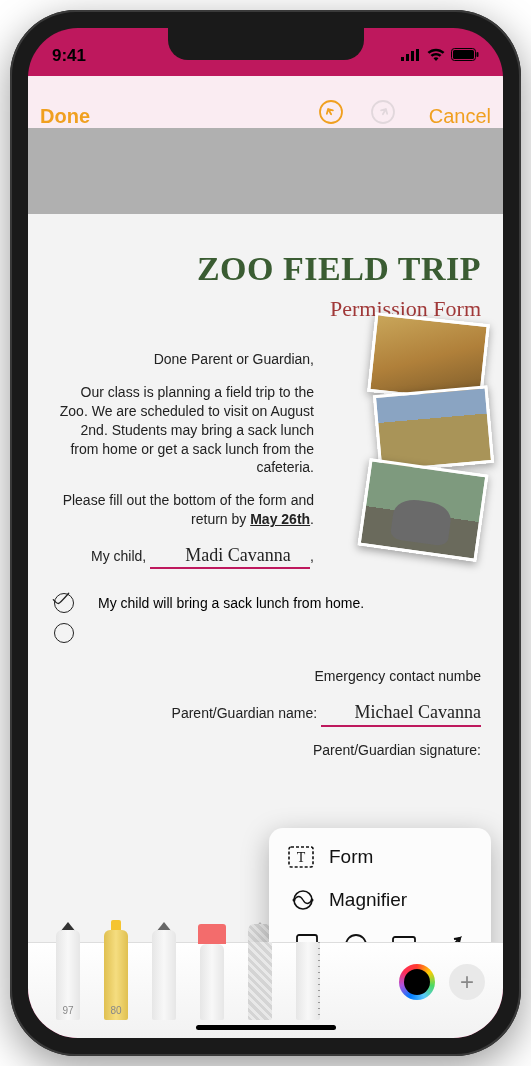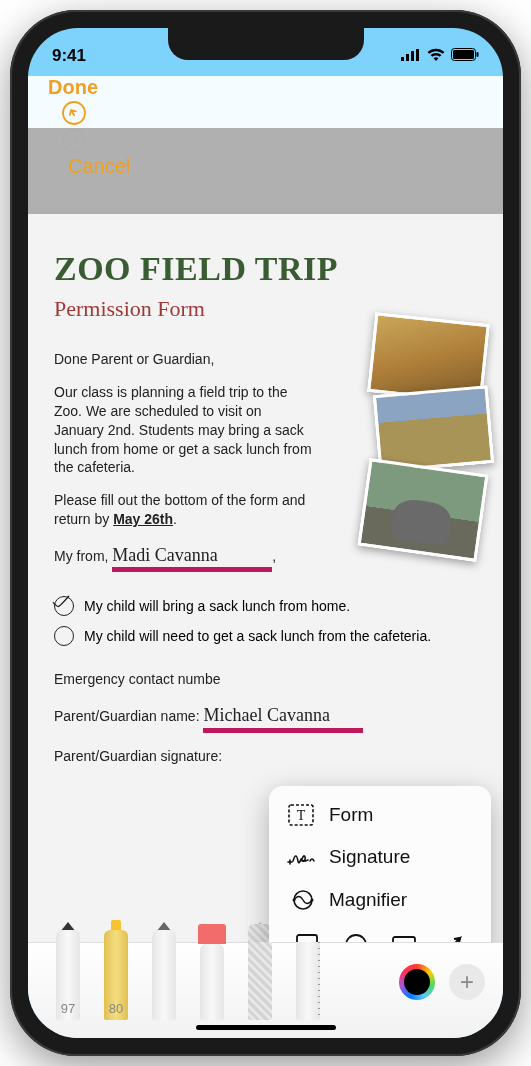--- a/index.html
+++ b/index.html
@@ -15,21 +15,21 @@
     height: 1046px;
     background: #1a1a1a;
     border-radius: 66px;
     padding: 18px;
     position: relative;
     box-shadow: 0 0 0 2px #3a3a3a inset, 0 12px 40px rgba(0,0,0,0.4);
   }
   .screen {
     width: 100%;
     height: 100%;
-    background: #7dd3fc;
+    background: #be185d;
     border-radius: 50px;
     overflow: hidden;
     position: relative;
   }
   .notch {
     position: absolute;
     top: 0;
     left: 50%;
     transform: translateX(-50%);
     width: 196px;
@@ -50,25 +50,24 @@
     font-weight: 600;
     font-size: 17px;
     color: #000;
   }
   .status-right { display: flex; align-items: center; gap: 6px; }
   .nav-bar {
     position: absolute;
     top: 48px; left: 0; right: 0;
     height: 52px;
     display: flex;
-    align-items: flex-start;
-    padding: 0 20px;
+    align-items: flex-end;
+    padding: 0 12px;
     z-index: 30;
     background: rgba(255,255,255,0.92);
-    flex-direction: column;
   }
   .nav-bar .spacer { flex: 1; }
   .nav-btn { color: #f0a020; font-size: 20px; }
   .nav-btn.done { font-weight: 600; }
   .nav-icon {
     width: 32px; height: 32px;
     display: flex; align-items: center; justify-content: center;
     margin: 0 10px;
   }
   .nav-icon svg { display: block; }
@@ -76,41 +75,42 @@
     position: absolute;
     top: 100px; left:0; right:0; bottom: 96px;
     background: #b0b0b0;
     overflow: hidden;
   }
   .page {
     position: absolute;
     top: 86px; left:0; right:0;
     bottom: -40px;
     background: #f3f3f3;
-    padding: 36px 42px 40px 26px;
+    padding: 36px 22px 40px 26px;
+    text-align: right;
   }
   .page h1 {
     font-family: Georgia, serif;
     font-size: 34px;
     font-weight: 800;
     color: #3a5c32;
     letter-spacing: 0.5px;
   }
   .page .subtitle {
     font-family: Georgia, serif;
     font-size: 22px;
     color: #a03838;
     margin-top: 8px;
     margin-bottom: 28px;
   }
   .page p { font-size: 14px; color: #222; line-height: 1.35; margin-bottom: 14px; }
   .page .narrow { max-width: 260px; }
-  .underline-wrap { border-bottom: 5px solid #be185d; display:inline-block; min-width:160px;}
+  .underline-wrap { border-bottom: 2px solid #be185d; display:inline-block; min-width:160px;}
   .handwritten { font-family: "Comic Sans MS", cursive; font-size: 18px; }
-  .option-row { display: flex; align-items: center; gap: 10px; margin-bottom: 10px; font-size: 14px;}
+  .option-row { display: flex; align-items: center; gap: 24px; margin-bottom: 10px; font-size: 14px;}
   .radio { width: 20px; height: 20px; border: 1.8px solid #222; border-radius: 50%; display:flex; align-items:center; justify-content:center; flex:none;}
   .check svg { display:block; }
   .photos { position: absolute; right: 12px; top: 104px; width: 150px; height: 280px; }
   .photo { position:absolute; background:#ddd; border:3px solid #fff; box-shadow: 0 3px 8px rgba(0,0,0,0.35); }
   .photo.p1 { width:115px; height:80px; top:0; right:5px; transform:rotate(6deg); background:linear-gradient(160deg,#c9a65a 0%,#b0803a 50%,#7a5a2a 100%); }
   .photo.p2 { width:115px; height:78px; top:72px; right:0; transform:rotate(-5deg); background:linear-gradient(#8aa4c2 0 35%,#a99458 35% 100%); }
   .photo.p3 { width:120px; height:88px; top:148px; right:8px; transform:rotate(8deg); background:linear-gradient(#7e9a7e 0 55%,#6a6a5c 55% 100%); }
   .photo.p3::after{content:"";position:absolute;left:28px;bottom:8px;width:58px;height:42px;background:#6a6a6a;border-radius:40% 40% 20% 20%;}
   .popup {
     position: absolute;
@@ -164,21 +164,21 @@
     border-radius: 6px 6px 2px 2px;
   }
   .tool-tip{
     position:absolute; left:50%; transform:translateX(-50%);
     top:-2px;
     width:0;height:0;
     border-left:8px solid transparent;
     border-right:8px solid transparent;
     border-bottom:10px solid #333;
   }
-  .tool-num{position:absolute;bottom:4px;left:0;right:0;text-align:center;font-size:13px;color:#888;}
+  .tool-num{position:absolute;bottom:4px;left:0;right:0;text-align:center;font-size:10px;color:#888;}
   .tool.highlighter .tool-tip{border-bottom-color:#f5c430;width:10px;height:10px;border:none;background:#f5c430;border-radius:2px 2px 0 0;top:-4px;}
   .tool.pencil .tool-tip{border-bottom-color:#666;}
   .tool.eraser .tool-body{top:20px;}
   .tool.eraser::before{content:"";position:absolute;left:8px;right:8px;top:0;height:20px;background:#f36c6c;border-radius:3px 3px 0 0;}
   .tool.knife .tool-body{background:repeating-linear-gradient(45deg,#d4d4d4 0 3px,#e8e8e8 3px 6px);top:0;}
   .tool.knife .tool-tip{border-bottom-color:#bbb;}
   .tool.ruler .tool-body{top:0;background:linear-gradient(90deg,#e6e6e6,#f8f8f8,#e6e6e6);}
   .tool.ruler::after{content:"";position:absolute;top:0;bottom:0;right:10px;width:2px;background:repeating-linear-gradient(#999 0 1px,transparent 1px 6px);}
   .tray-spacer{flex:1;}
   .color-btn{
@@ -248,42 +248,41 @@
       </span>
       <span class="nav-btn" style="margin-left:20px">Cancel</span>
     </div>
 
     <div class="content-area">
       <div class="page">
         <h1>ZOO FIELD TRIP</h1>
         <div class="subtitle">Permission Form</div>
 
         <p class="narrow">Done Parent or Guardian,</p>
-        <p class="narrow">Our class is planning a field trip to the Zoo. We are scheduled to visit on January 2nd. Students may bring a sack lunch from home or get a sack lunch from the cafeteria.</p>
+        <p class="narrow">Our class is planning a field trip to the Zoo. We are scheduled to visit on August 2nd. Students may bring a sack lunch from home or get a sack lunch from the cafeteria.</p>
         <p class="narrow">
           <span>Please fill out the bottom of the form and return by </span><b style="text-decoration:underline">May 26th</b><span>.</span>
         </p>
         <p class="narrow">
-          <span>My from, </span>
+          <span>My child, </span>
           <span class="underline-wrap"><span class="handwritten">Madi Cavanna</span>&nbsp;&nbsp;&nbsp;&nbsp;&nbsp;</span>,<br>
         </p>
 
         <div style="height:10px"></div>
 
         <div class="option-row">
           <span class="radio check">
             <svg width="28" height="22" viewBox="0 0 28 22" style="position:relative;left:-3px;top:-4px">
                 <path d="M2 12 Q 7 18 10 18 Q 12 18 26 2" stroke="#222" stroke-width="2" fill="none" stroke-linecap="round"></path>
               </svg>
           </span>
           <span>My child will bring a sack lunch from home.</span>
         </div>
         <div class="option-row">
           <span class="radio"></span>
-          <span>My child will need to get a sack lunch from the cafeteria.</span>
         </div>
 
         <div style="height:14px"></div>
 
         <p>Emergency contact numbe</p>
         <p>
           <span>Parent/Guardian name: </span>
           <span class="underline-wrap"><span class="handwritten">Michael Cavanna</span></span>
         </p>
         <p>Parent/Guardian signature:</p>
@@ -296,28 +295,20 @@
 
         <div class="popup">
           <div class="popup-row">
             <span class="ic">
               <svg width="26" height="22" viewBox="0 0 26 22">
                   <rect x="1" y="1" width="24" height="20" rx="2" stroke="#111" stroke-width="1.6" fill="none" stroke-dasharray="3 2"></rect>
                   <text x="13" y="16" text-anchor="middle" font-size="14" font-family="serif" fill="#111">T</text>
                 </svg>
             </span>
             <span>Form</span>
-          </div>
-          <div class="popup-row">
-            <span class="ic">
-              <svg width="28" height="20" viewBox="0 0 28 20">
-                  <path d="M1 15 L5 15 M3 13 L3 17 M6 14 Q9 4 11 14 Q12 18 14 12 M15 14 Q19 14 18 10 Q17 7 15 12 Q14 16 21 13 M23 14 Q25 10 27 14" stroke="#111" stroke-width="1.6" fill="none" stroke-linecap="round"></path>
-                </svg>
-            </span>
-            <span>Signature</span>
           </div>
           <div class="popup-row">
             <span class="ic">
               <svg width="26" height="24" viewBox="0 0 26 24">
                   <circle cx="15" cy="12" r="9" stroke="#111" stroke-width="1.6" fill="none"></circle>
                   <path d="M6 12 Q11 5 15 12 Q19 19 24 12" stroke="#111" stroke-width="1.4" fill="none"></path>
                   <circle cx="6" cy="12" r="1.5" fill="#111"></circle>
                   <circle cx="24" cy="12" r="1.5" fill="#111"></circle>
                 </svg>
             </span>

